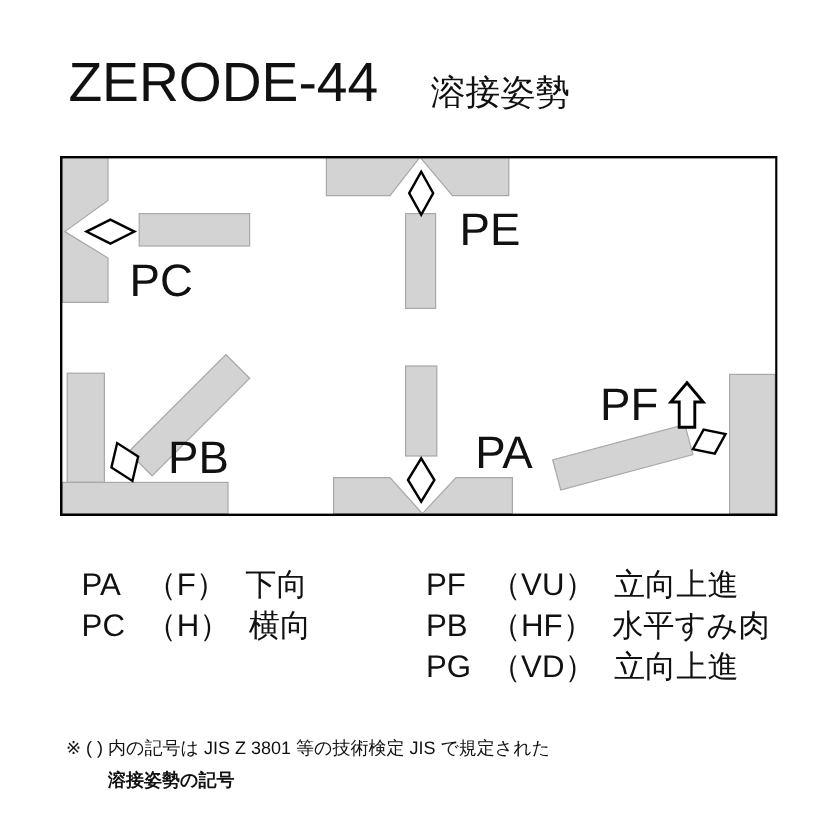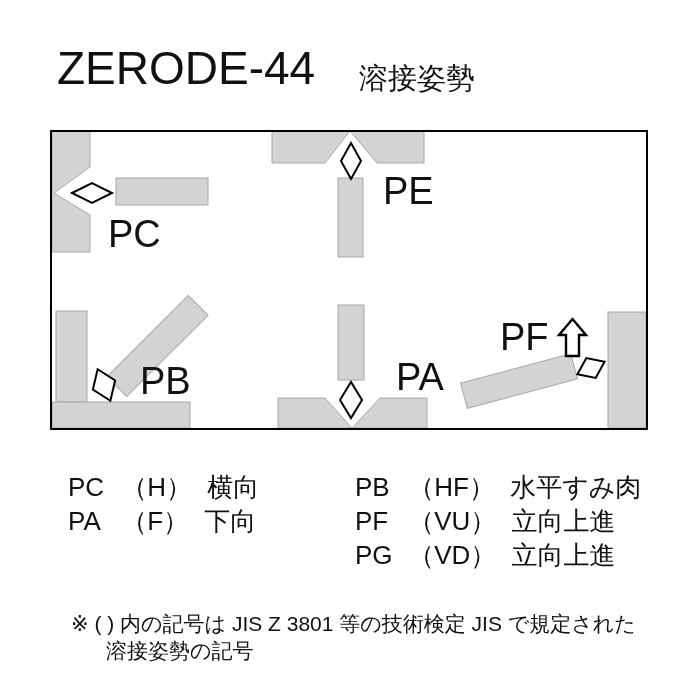--- a/index.html
+++ b/index.html
@@ -28,22 +28,22 @@
   .frame{fill:none;stroke:var(--line);stroke-width:2;}
   .diagram text{
     font-family:"Liberation Sans","DejaVu Sans",sans-serif;
     font-size:38px;fill:#111;font-weight:500;
   }
   .legend-col{position:absolute;top:470px;font-size:26px;line-height:34px;white-space:nowrap;}
   .legend-col.left{left:68px;}
   .legend-col.right{left:355px;}
   .legend-row .code{display:inline-block;min-width:46px;}
   .legend-row .jis{margin-right:8px;}
-  .footnote{position:absolute;left:71px;top:610px;font-size:21px;line-height:27px;white-space:nowrap;}
-  .footnote .line2{padding-left:35px;}
+  .footnote{position:absolute;left:55px;top:610px;font-size:15px;line-height:27px;white-space:nowrap;}
+  .footnote .line2{padding-left:35px;font-weight:bold;}
 </style>
 </head>
 <body>
 
 <div class="page">
 
   <div class="title">ZERODE-44</div>
   <div class="subtitle">溶接姿勢</div>
 
   <div class="diagram">
@@ -87,41 +87,41 @@
         <polygon class="arrow" points="522.5,189 536,205 529,205 529,226 516,226 516,205 509,205"></polygon>
         <text x="450" y="220">PF</text>
       </g>
 
       <rect class="frame" x="1" y="1" width="596" height="298"></rect>
     </svg>
   </div>
 
   <div class="legend-col left">
     <div class="legend-row">
+      <span class="code">PA</span>
+      <span class="jis">（F）</span>
+      <span class="name">下向</span>
+    </div>
+    <div class="legend-row">
       <span class="code">PC</span>
       <span class="jis">（H）</span>
       <span class="name">横向</span>
-    </div>
-    <div class="legend-row">
-      <span class="code">PA</span>
-      <span class="jis">（F）</span>
-      <span class="name">下向</span>
     </div>
   </div>
 
   <div class="legend-col right">
     <div class="legend-row">
+      <span class="code">PF</span>
+      <span class="jis">（VU）</span>
+      <span class="name">立向上進</span>
+    </div>
+    <div class="legend-row">
       <span class="code">PB</span>
       <span class="jis">（HF）</span>
       <span class="name">水平すみ肉</span>
-    </div>
-    <div class="legend-row">
-      <span class="code">PF</span>
-      <span class="jis">（VU）</span>
-      <span class="name">立向上進</span>
     </div>
     <div class="legend-row">
       <span class="code">PG</span>
       <span class="jis">（VD）</span>
       <span class="name">立向上進</span>
     </div>
   </div>
 
   <div class="footnote">
     <div class="line1">※ ( ) 内の記号は JIS Z 3801 等の技術検定 JIS で規定された</div>

